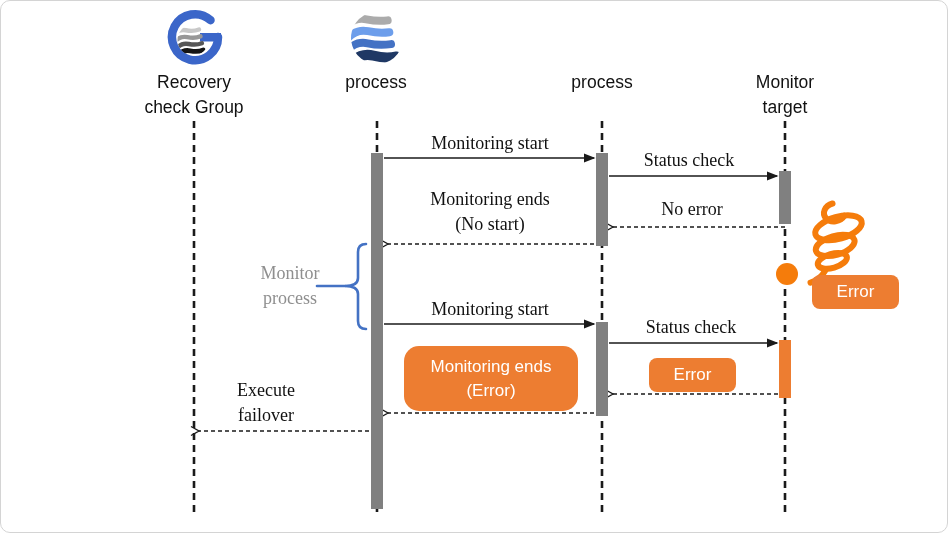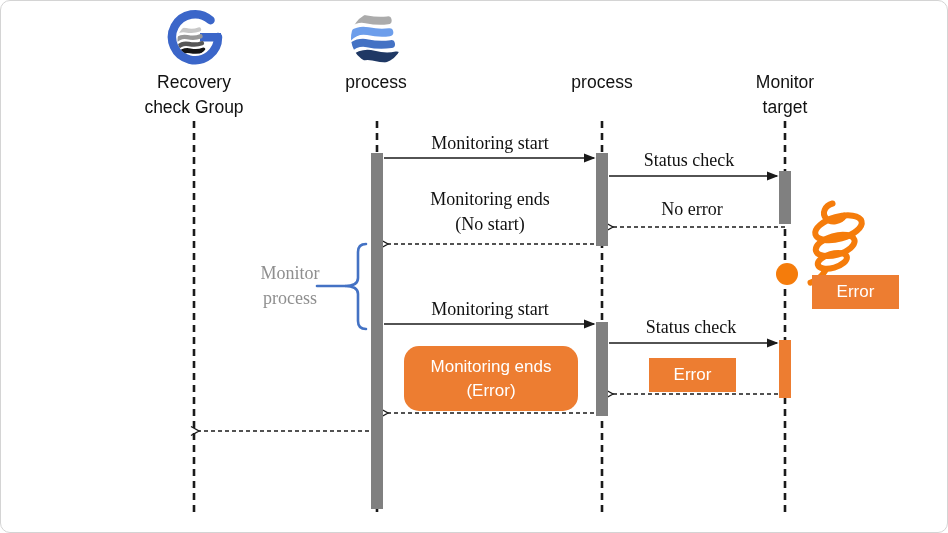--- a/index.html
+++ b/index.html
@@ -18,21 +18,21 @@
   .msg {
     position:absolute; transform:translateX(-50%); text-align:center;
     font-size:18px; line-height:25px; color:#111; white-space:nowrap;font-family:Liberation Serif, serif;
   }
   .msg.gray { color:#8F8F8F; }
   .obox {
     position:absolute; background:#ED7D31; color:#fff; text-align:center;
     display:flex; flex-direction:column; justify-content:center; align-items:center;
     font-size:17px; line-height:24px; white-space:nowrap;
   }
-  .obox.small { width:87px; height:34px; border-radius:0; }
+  .obox.small { width:87px; height:34px; border-radius:8px; }
   .obox.big { left:403px; top:345px; width:174px; height:65px; border-radius:15px; }
   .icon-wrap { position:absolute; }
 </style>
 </head>
 <body>
 
 <div class="canvas">
 
   <svg class="overlay" width="948" height="533" viewBox="0 0 948 533">
     <defs>
@@ -138,20 +138,24 @@
   <div class="msg" style="left:489px; top:186px;">
     <div>Monitoring ends</div>
     <div>(No start)</div>
   </div>
   <div class="msg gray" style="left:289px; top:260px;">
     <div>Monitor</div>
     <div>process</div>
   </div>
   <div class="msg" style="left:489px; top:296px;">Monitoring start</div>
   <div class="msg" style="left:690px; top:314px;">Status check</div>
+  <div class="msg" style="left:265px; top:377px;">
+    <div>Execute</div>
+    <div>failover</div>
+  </div>
 
   <div class="obox big">
     <div>Monitoring ends</div>
     <div>(Error)</div>
   </div>
   <div class="obox small" style="left:648px; top:357px;">Error</div>
   <div class="obox small" style="left:811px; top:274px;">Error</div>
 
 </div>
 

